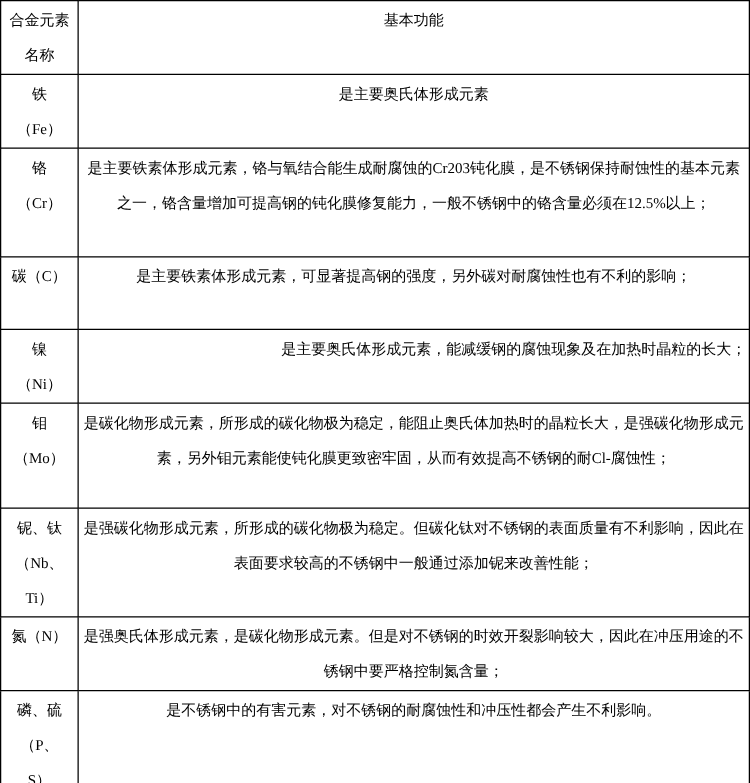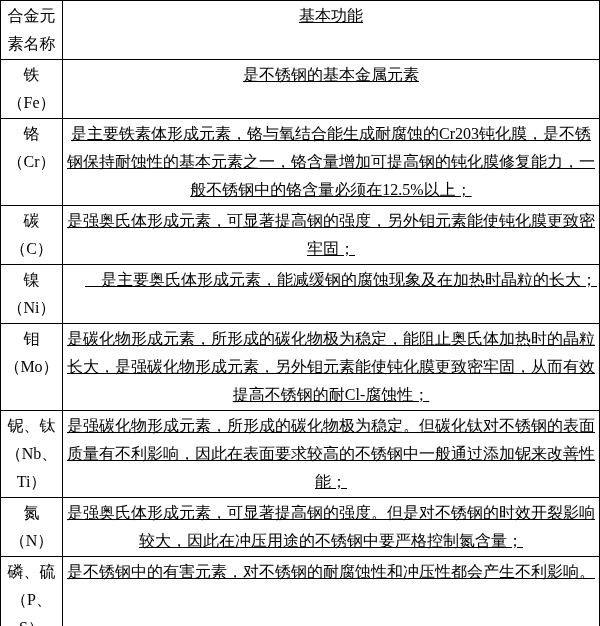--- a/index.html
+++ b/index.html
@@ -15,34 +15,34 @@
   table.alloy {
     border-collapse: collapse;
     table-layout: fixed;
     width: 600px;
     background: #ffffff;
   }
   table.alloy col.col-el { width: 62px; }
   table.alloy th, table.alloy td {
     border: 1px solid #000000;
     vertical-align: top;
-    font-size: 16px;
+    font-size: 12px;
     line-height: 28px;
     font-weight: normal;
     padding: 1px 2px;
     overflow: hidden;
   }
   
   td.el, th.el {
     text-align: center;
     white-space: pre-line;
     padding: 1px 2px;
   }
   
-  td.fn, th.fn { padding: 1px 6px; text-decoration: underline; }
+  td.fn, th.fn { padding: 1px 6px; }
   .center { text-align: center; }
   .left   { text-align: right; }
 
   
   tr.rh  { height: 57px; }
   tr.r0  { height: 54px; }
   tr.r1  { height: 87px; }
   tr.r2  { height: 58px; }
   tr.r3  { height: 57px; }
   tr.r4  { height: 84px; }
@@ -61,50 +61,50 @@
   <thead>
     <tr class="rh">
       <th class="el">合金元素名称</th>
       <th class="fn center">基本功能</th>
     </tr>
   </thead>
   <tbody>
     <tr class="r0">
       <td class="el">铁
 （Fe）</td>
-      <td class="fn center">是不锈钢的基本金属元素</td>
+      <td class="fn center">是主要奥氏体形成元素</td>
     </tr>
     <tr class="r1">
       <td class="el">铬
 （Cr）</td>
       <td class="fn center">是主要铁素体形成元素，铬与氧结合能生成耐腐蚀的Cr203钝化膜，是不锈钢保持耐蚀性的基本元素之一，铬含量增加可提高钢的钝化膜修复能力，一般不锈钢中的铬含量必须在12.5%以上；</td>
     </tr>
     <tr class="r2">
       <td class="el">碳（C）</td>
-      <td class="fn center">是强奥氏体形成元素，可显著提高钢的强度，另外钼元素能使钝化膜更致密牢固；</td>
+      <td class="fn center">是主要铁素体形成元素，可显著提高钢的强度，另外碳对耐腐蚀性也有不利的影响；</td>
     </tr>
     <tr class="r3">
       <td class="el">镍
 （Ni）</td>
       <td class="fn left">　是主要奥氏体形成元素，能减缓钢的腐蚀现象及在加热时晶粒的长大；</td>
     </tr>
     <tr class="r4">
       <td class="el">钼
 （Mo）</td>
       <td class="fn center">是碳化物形成元素，所形成的碳化物极为稳定，能阻止奥氏体加热时的晶粒长大，是强碳化物形成元素，另外钼元素能使钝化膜更致密牢固，从而有效提高不锈钢的耐Cl-腐蚀性；</td>
     </tr>
     <tr class="r5">
       <td class="el">铌、钛
 （Nb、
 Ti）</td>
       <td class="fn center">是强碳化物形成元素，所形成的碳化物极为稳定。但碳化钛对不锈钢的表面质量有不利影响，因此在表面要求较高的不锈钢中一般通过添加铌来改善性能；</td>
     </tr>
     <tr class="r6">
       <td class="el">氮（N）</td>
-      <td class="fn center">是强奥氏体形成元素，可显著提高钢的强度。但是对不锈钢的时效开裂影响较大，因此在冲压用途的不锈钢中要严格控制氮含量；</td>
+      <td class="fn center">是强奥氏体形成元素，是碳化物形成元素。但是对不锈钢的时效开裂影响较大，因此在冲压用途的不锈钢中要严格控制氮含量；</td>
     </tr>
     <tr class="r7">
       <td class="el">磷、硫
 （P、
 S）</td>
       <td class="fn center">是不锈钢中的有害元素，对不锈钢的耐腐蚀性和冲压性都会产生不利影响。</td>
     </tr>
   </tbody>
 </table>
 

